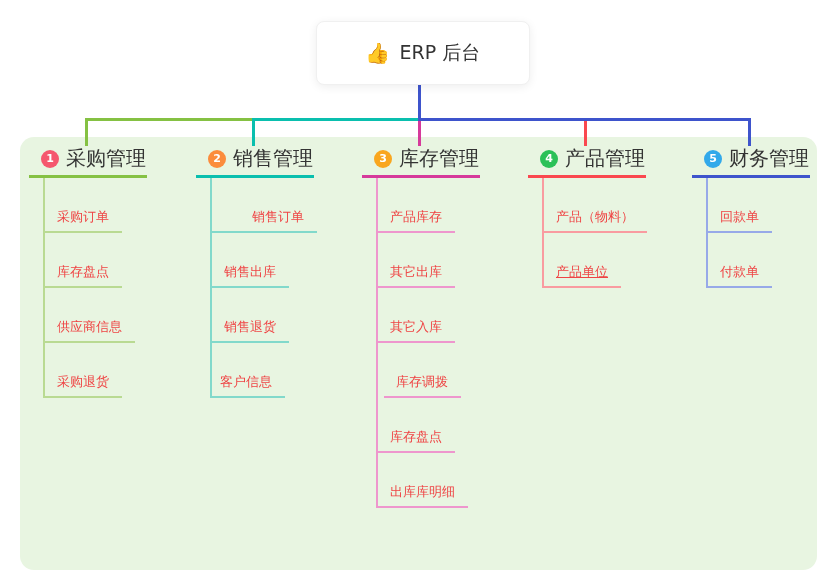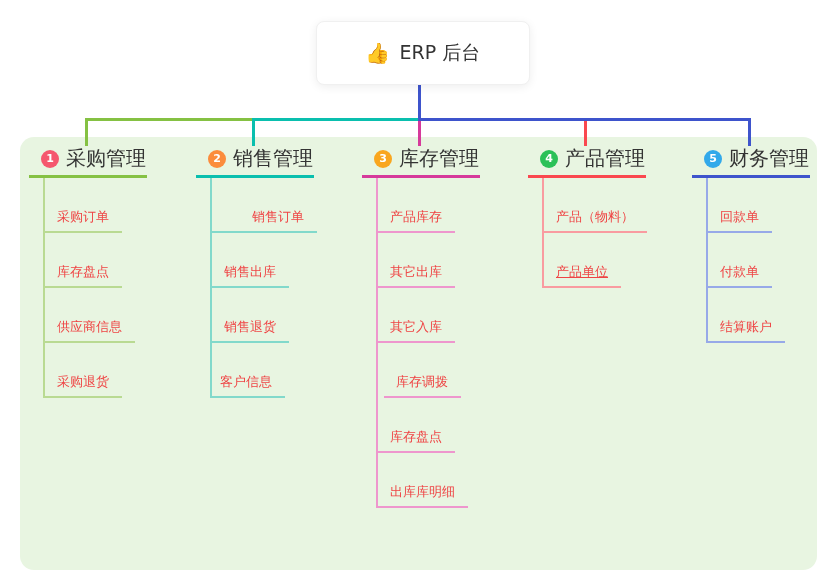--- a/index.html
+++ b/index.html
@@ -145,19 +145,16 @@
           <span class="badge" style="background: rgb(50, 169, 234);">5</span>
           <span class="branch-title">财务管理</span>
         </div>
         <div class="children" style="border-left-color: rgb(151, 169, 232);">
           <div class="child">
             <span class="child-label" style="border-bottom-color: rgb(151, 169, 232);">回款单</span>
           </div>
           <div class="child">
             <span class="child-label" style="border-bottom-color: rgb(151, 169, 232);">付款单</span>
           </div>
-          <div class="child">
-            <span class="child-label" style="border-bottom-color: rgb(151, 169, 232);">结算账户</span>
-          </div>
         </div>
       </div>
     </div>
 </div>
 
 </body></html>

